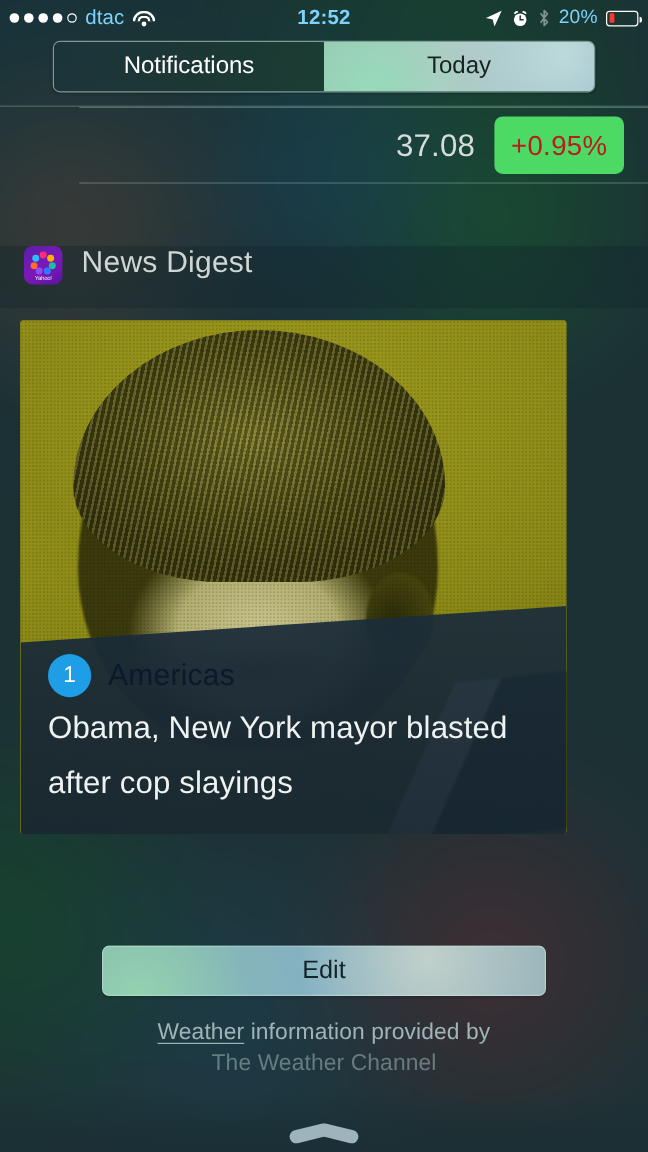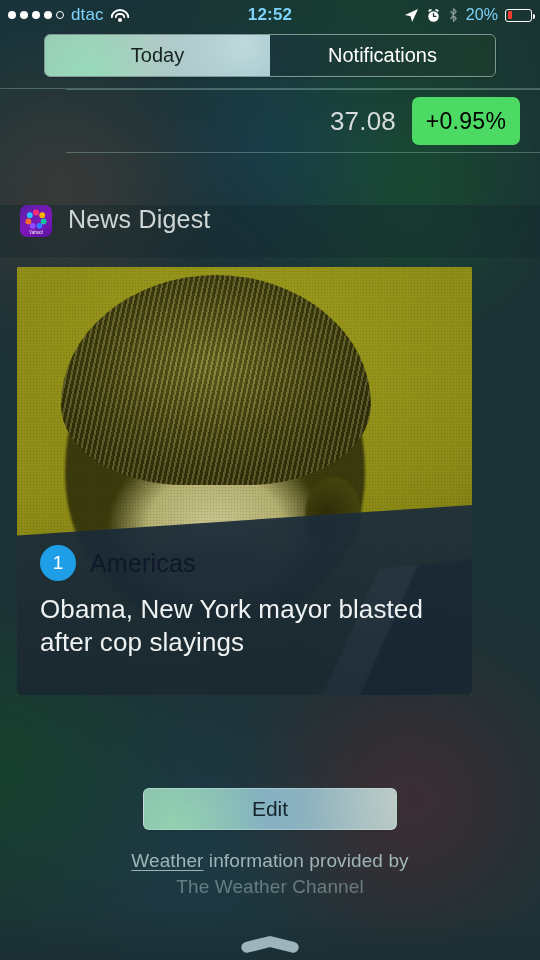--- a/index.html
+++ b/index.html
@@ -105,21 +105,21 @@
     padding:0 20px 0 66px;
   }
   .stock-sym { font-size:26px; color:#fff; letter-spacing:.2px; }
   .stock-price {
     margin-left:auto; font-size:26px; color:#d5dcdb; letter-spacing:.2px;
     margin-right:16px;
   }
   .stock-badge {
     min-width:108px; height:48px; border-radius:7px;
     display:flex; align-items:center; justify-content:center;
-    color:#000000; font-size:23px; letter-spacing:.3px;
+    color:#b91c1c; font-size:23px; letter-spacing:.3px;
   }
   .show-all {
     height:56px; display:flex; align-items:center; padding-left:66px;
     font-size:25px; color:#c3ccca; letter-spacing:.2px;
   }
 
   
   .sec-gap { height:52px; }
   .sec-header {
     height:52px; display:flex; align-items:flex-start; padding-left:20px;
@@ -201,28 +201,28 @@
     position:absolute; left:23px; top:278px;
     display:flex; align-items:center; gap:14px;
   }
   .rank {
     width:36px; height:36px; border-radius:50%;
     display:flex; align-items:center; justify-content:center;
     color:#fff; font-size:19px;
   }
   .cat-name { font-size:25px; letter-spacing:.2px; }
   .headline {
-    position:absolute; left:23px; right:20px; top:326px;
-    color:#eef2f2; font-size:26px; line-height:33px; letter-spacing:.1px;
+    position:absolute; left:23px; right:20px; top:316px;
+    color:#eef2f2; font-size:26px; line-height:46px; letter-spacing:.1px;
   }
 
   
   .footer { position:absolute; left:0; bottom:0; width:540px; z-index:25; }
   .edit-btn {
-    width:254px; height:42px; margin:0 auto; border-radius:6px;
+    width:370px; height:42px; margin:0 auto; border-radius:6px;
     display:flex; align-items:center; justify-content:center;
     color:#14242a; font-size:21px;
     border:1px solid rgba(214,236,232,.42);
     background:
       radial-gradient(circle 130px at 30px 40px, rgba(150,214,176,.88), transparent 72%),
       radial-gradient(circle 150px at 270px 10px, rgba(206,216,206,.80), transparent 72%),
       linear-gradient(100deg, rgba(150,205,190,.86) 0%, rgba(150,198,216,.86) 48%, rgba(172,206,212,.84) 100%);
     box-shadow:0 1px 2px rgba(0,0,0,.14);
   }
   .attrib {
@@ -289,22 +289,22 @@
         <path d="M3 5 L9 13 L6 16 V2 L9 5 L3 13" stroke="#fff" stroke-width="1.6" fill="none" stroke-linejoin="round" stroke-linecap="round"></path>
       </svg>
       <span class="batt-pct">20%</span>
       <span class="batt">
         <span class="batt-fill" style="width:20%"></span>
       </span>
     </div>
   </div>
 
   <div class="segwrap">
+    <div class="seg inactive">Notifications</div>
     <div class="seg active">Today</div>
-    <div class="seg inactive">Notifications</div>
   </div>
 
   <div class="content">
 
     <div class="hr-full"></div>
     <div class="hr-inset"></div>
 
     <div class="stock-row">
       <span class="stock-price">37.08</span>
       <span class="stock-badge" style="background:#4cd964">+0.95%</span>

